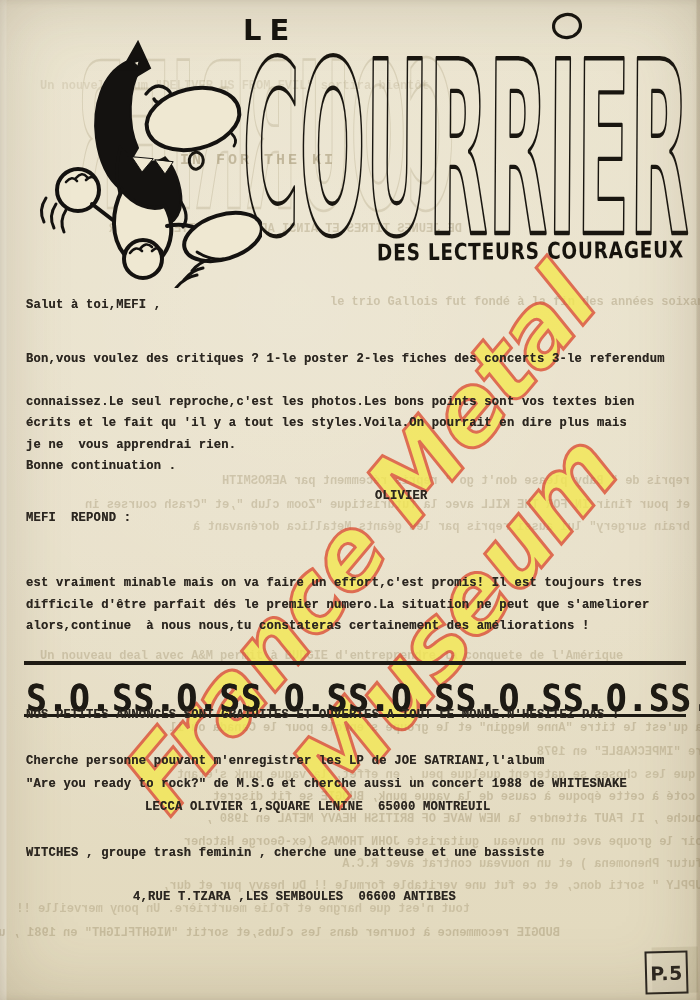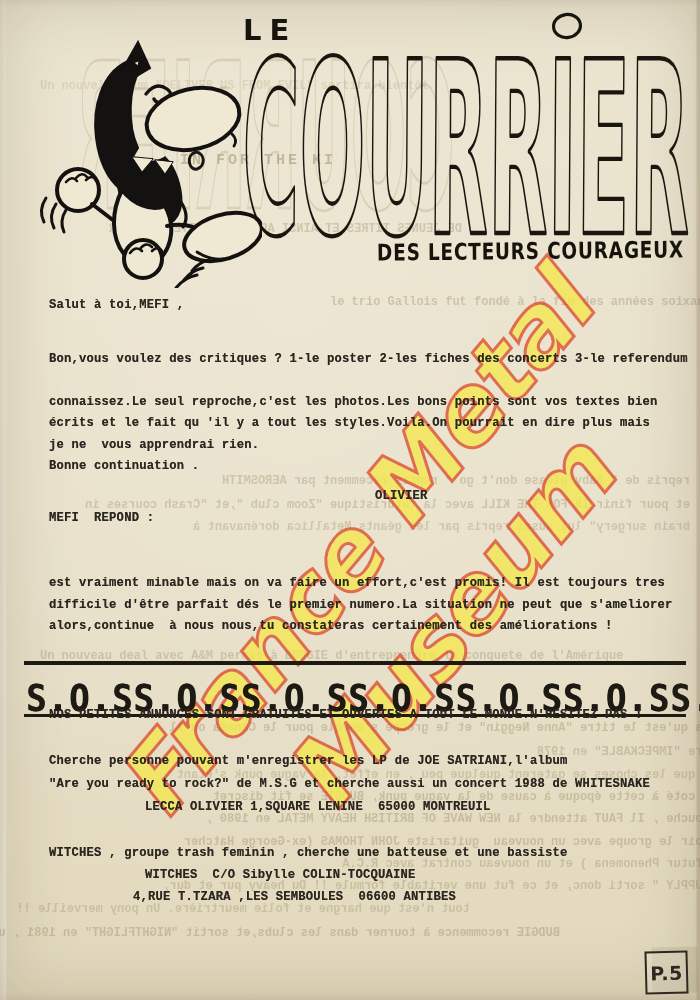--- a/index.html
+++ b/index.html
@@ -28,21 +28,21 @@
   #watermark{
     position:absolute; left:-70px; top:478px; width:860px; height:124px; z-index:2;
     transform:rotate(-50deg); text-align:center; pointer-events:none;
     font:italic 700 96px/124px "DejaVu Sans",sans-serif;
     letter-spacing:-2px; opacity:0.78;
     -webkit-text-stroke:3px #db4c30;
   }
   
   .ink{position:absolute; z-index:3;}
   .tl{
-    position:absolute; left:49px; white-space:pre; z-index:3;
+    position:absolute; left:26px; white-space:pre; z-index:3;
     font:700 12.2px/1.35 "Liberation Mono","DejaVu Sans Mono",monospace;
     color:#2b2620; letter-spacing:0.2px;
     text-shadow:0 0 0.5px rgba(43,38,32,0.65);
   }
   
   #sos{
     position:absolute; left:24px; right:14px; top:661px; z-index:3;
     border-top:4px solid #1d1a14; border-bottom:3px solid #1d1a14;
     display:flex; justify-content:space-between; align-items:flex-end;
     padding:3px 4px 0 2px; height:56px; box-sizing:border-box;
@@ -173,21 +173,20 @@
     <span class="sosg">S.O.S</span>
     <span class="sosg">S.O.</span>
   </div>
   <div class="tl" style="top:707px">NOS PETITES ANNONCES SONT GRATUITES ET OUVERTES A TOUT LE MONDE.N'HESITEZ PAS !</div>
 
   <div class="tl" style="top:753px">Cherche personne pouvant m'enregistrer les LP de JOE SATRIANI,l'album</div>
   <div class="tl" style="top:776px">"Are you ready to rock?" de M.S.G et cherche aussi un concert 1988 de WHITESNAKE</div>
   <div class="tl" style="top:799px;left:145px">LECCA OLIVIER 1,SQUARE LENINE  65000 MONTREUIL</div>
 
   <div class="tl" style="top:845px">WITCHES , groupe trash feminin , cherche une batteuse et une bassiste</div>
-  <div class="tl" style="top:867px;left:145px">WITCHES  C/O Sibylle COLIN-TOCQUAINE</div>
   <div class="tl" style="top:889px;left:133px">4,RUE T.TZARA ,LES SEMBOULES  06600 ANTIBES</div>
 
   <div id="pnum-shadow"></div>
   <div id="pnum-box">
     <span>P.5</span>
   </div>
 
 </div>
 
 </body></html>

